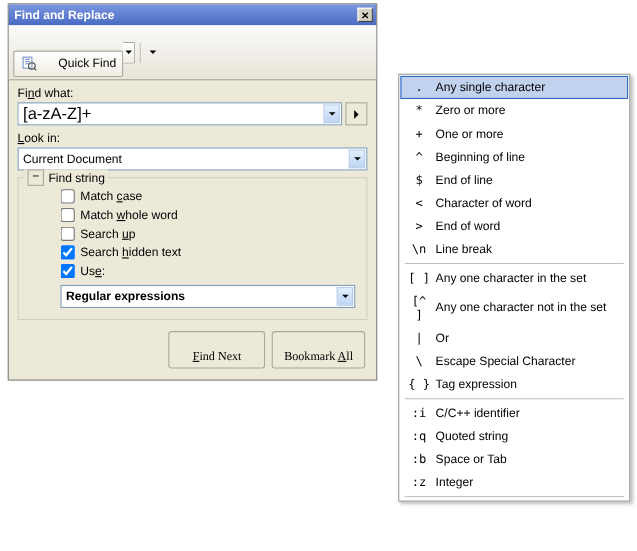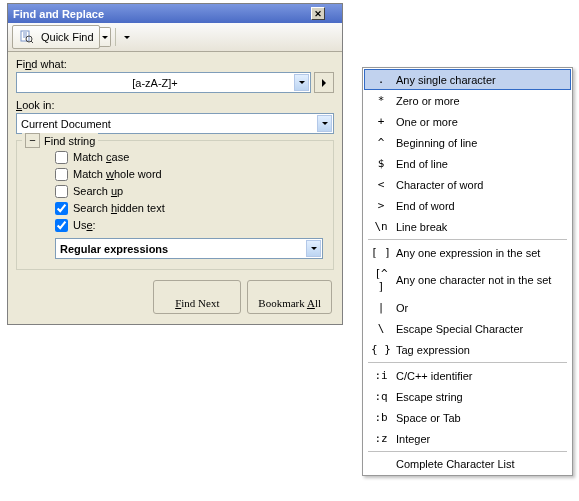--- a/index.html
+++ b/index.html
@@ -17,21 +17,21 @@
   top: 3px;
   width: 336px;
   border: 1px solid #808080;
   background: #ece9d8;
 }
 .titlebar {
   background: linear-gradient(#7a96df, #4a6bc5);
   color: #fff;
   font-weight: bold;
   font-size: 11px;
-  padding: 3px 17px 3px 5px;
+  padding: 3px 3px 3px 5px;
   display: flex;
   justify-content: space-between;
   align-items: center;
 }
 .close-btn {
   width: 14px;
   height: 13px;
   background: #d6d2c2;
   border: 1px solid #fff;
   border-right-color: #404040;
@@ -53,21 +53,22 @@
   align-items: center;
   gap: 0;
 }
 .tool-btn {
   display: flex;
   align-items: center;
   padding: 3px 5px;
   border: 1px solid transparent;
   border-radius: 2px;
   cursor: pointer;
-  gap: 7px;
+  gap: 19px;
+  margin-top: 21px;
 }
 .tool-btn.active {
   background: linear-gradient(#fefefe, #f0eee4);
   border: 1px solid #aca899;
 }
 .tool-drop {
   width: 11px;
   height: 20px;
   border: 1px solid #aca899;
   border-left: none;
@@ -113,23 +114,22 @@
   border: 1px solid #7f9db9;
   display: flex;
   align-items: center;
 }
 .combo input {
   flex: 1;
   border: none;
   outline: none;
   padding: 0 4px;
   font-family: Tahoma, Arial, sans-serif;
-  font-size: 11px;
+  font-size: 15px;
   height: 17px;
-  text-align: center;
 }
 .combo-text {
   flex: 1;
   padding: 0 4px;
 }
 .combo-btn {
   width: 15px;
   height: 17px;
   background: linear-gradient(#e2efff, #bdd5f2);
   border: 1px solid #b3c8e8;
@@ -178,21 +178,21 @@
   border: 1px solid #aca899;
   display: flex;
   align-items: center;
   justify-content: center;
   cursor: pointer;
   font-size: 11px;
   line-height: 1;
 }
 .checkrow {
   display: flex;
-  align-items: flex-start;
+  align-items: center;
   gap: 5px;
   padding: 2px 0 2px 28px;
 }
 .checkrow input { width: 13px; height: 13px; }
 .inner-combo {
   margin: 4px 0 0 28px;
   font-weight: bold;
 }
 .btn-row {
   display: flex;
@@ -374,21 +374,21 @@
       <span class="menu-sym">&gt;</span>
       <span class="menu-lbl">End of word</span>
     </div>
     <div class="menu-item">
       <span class="menu-sym">\n</span>
       <span class="menu-lbl">Line break</span>
     </div>
     <div class="menu-sep"></div>
     <div class="menu-item">
       <span class="menu-sym">[ ]</span>
-      <span class="menu-lbl">Any one expression in the set</span>
+      <span class="menu-lbl">Any one character in the set</span>
     </div>
     <div class="menu-item">
       <span class="menu-sym">[^ ]</span>
       <span class="menu-lbl">Any one character not in the set</span>
     </div>
     <div class="menu-item">
       <span class="menu-sym">|</span>
       <span class="menu-lbl">Or</span>
     </div>
     <div class="menu-item">
@@ -399,28 +399,24 @@
       <span class="menu-sym">{ }</span>
       <span class="menu-lbl">Tag expression</span>
     </div>
     <div class="menu-sep"></div>
     <div class="menu-item">
       <span class="menu-sym">:i</span>
       <span class="menu-lbl">C/C++ identifier</span>
     </div>
     <div class="menu-item">
       <span class="menu-sym">:q</span>
-      <span class="menu-lbl">Escape string</span>
+      <span class="menu-lbl">Quoted string</span>
     </div>
     <div class="menu-item">
       <span class="menu-sym">:b</span>
       <span class="menu-lbl">Space or Tab</span>
     </div>
     <div class="menu-item">
       <span class="menu-sym">:z</span>
       <span class="menu-lbl">Integer</span>
     </div>
     <div class="menu-sep"></div>
-    <div class="menu-item">
-      <span class="menu-sym"></span>
-      <span class="menu-lbl">Complete Character List</span>
-    </div>
   </div>
 
 </body></html>

